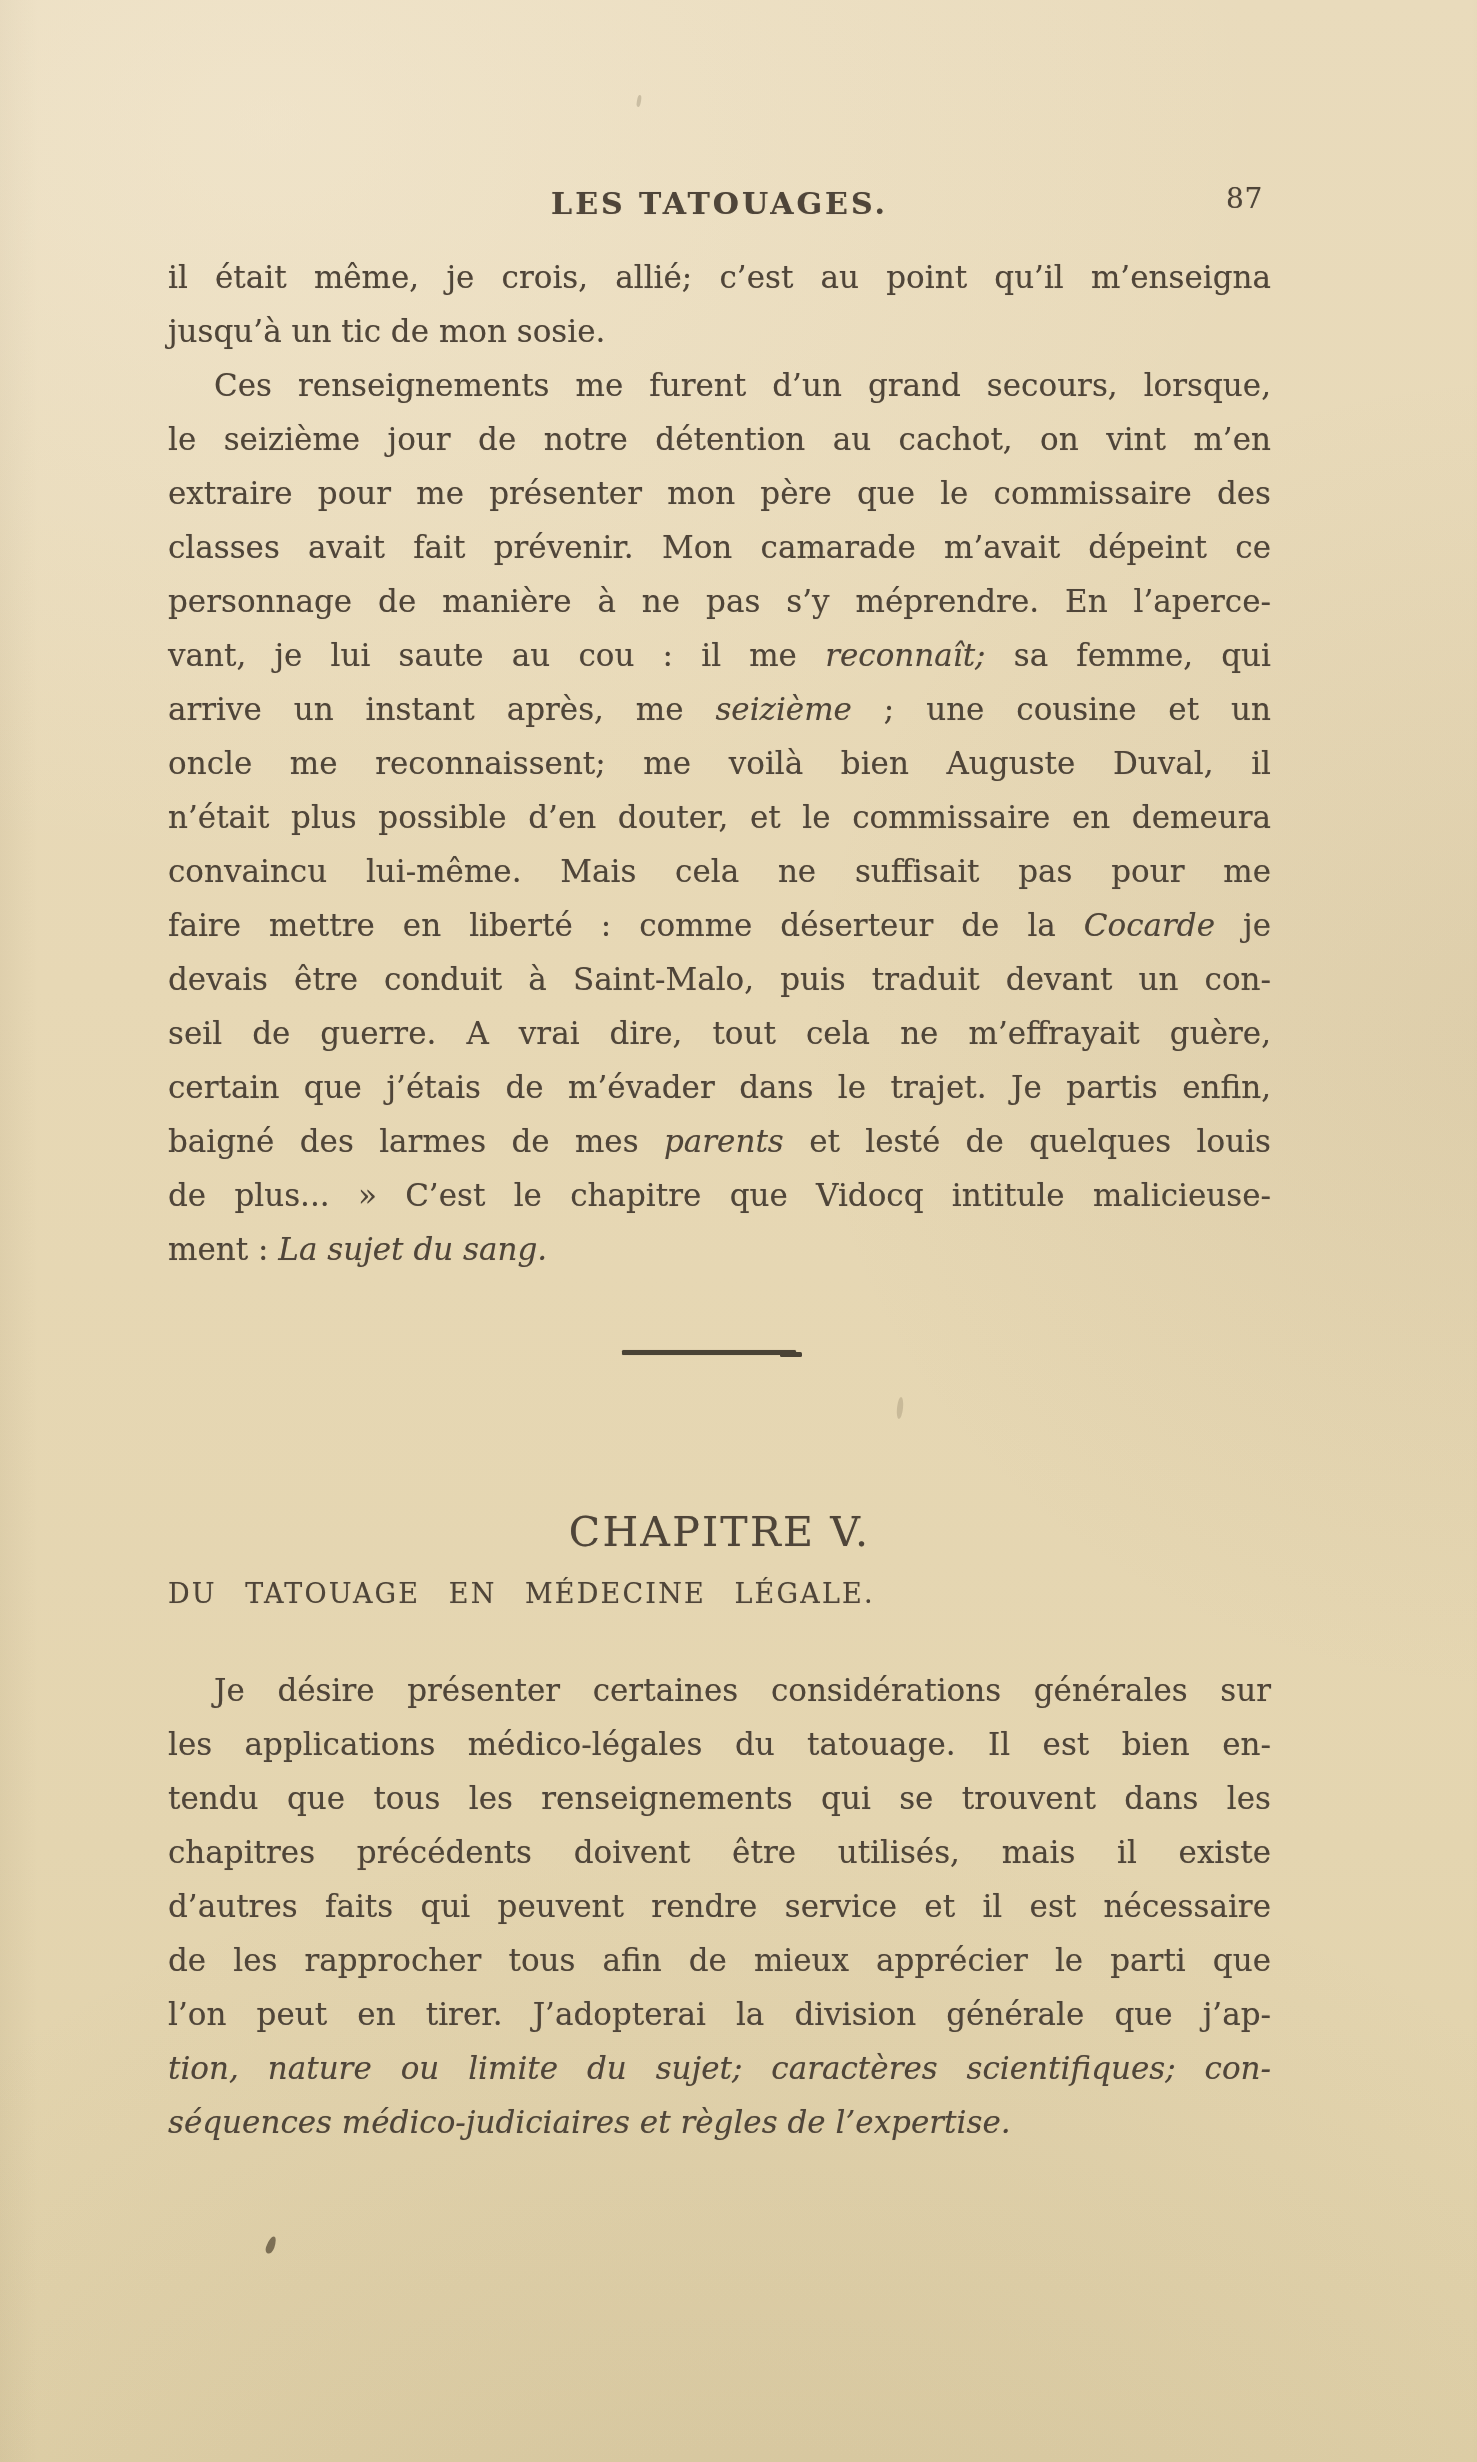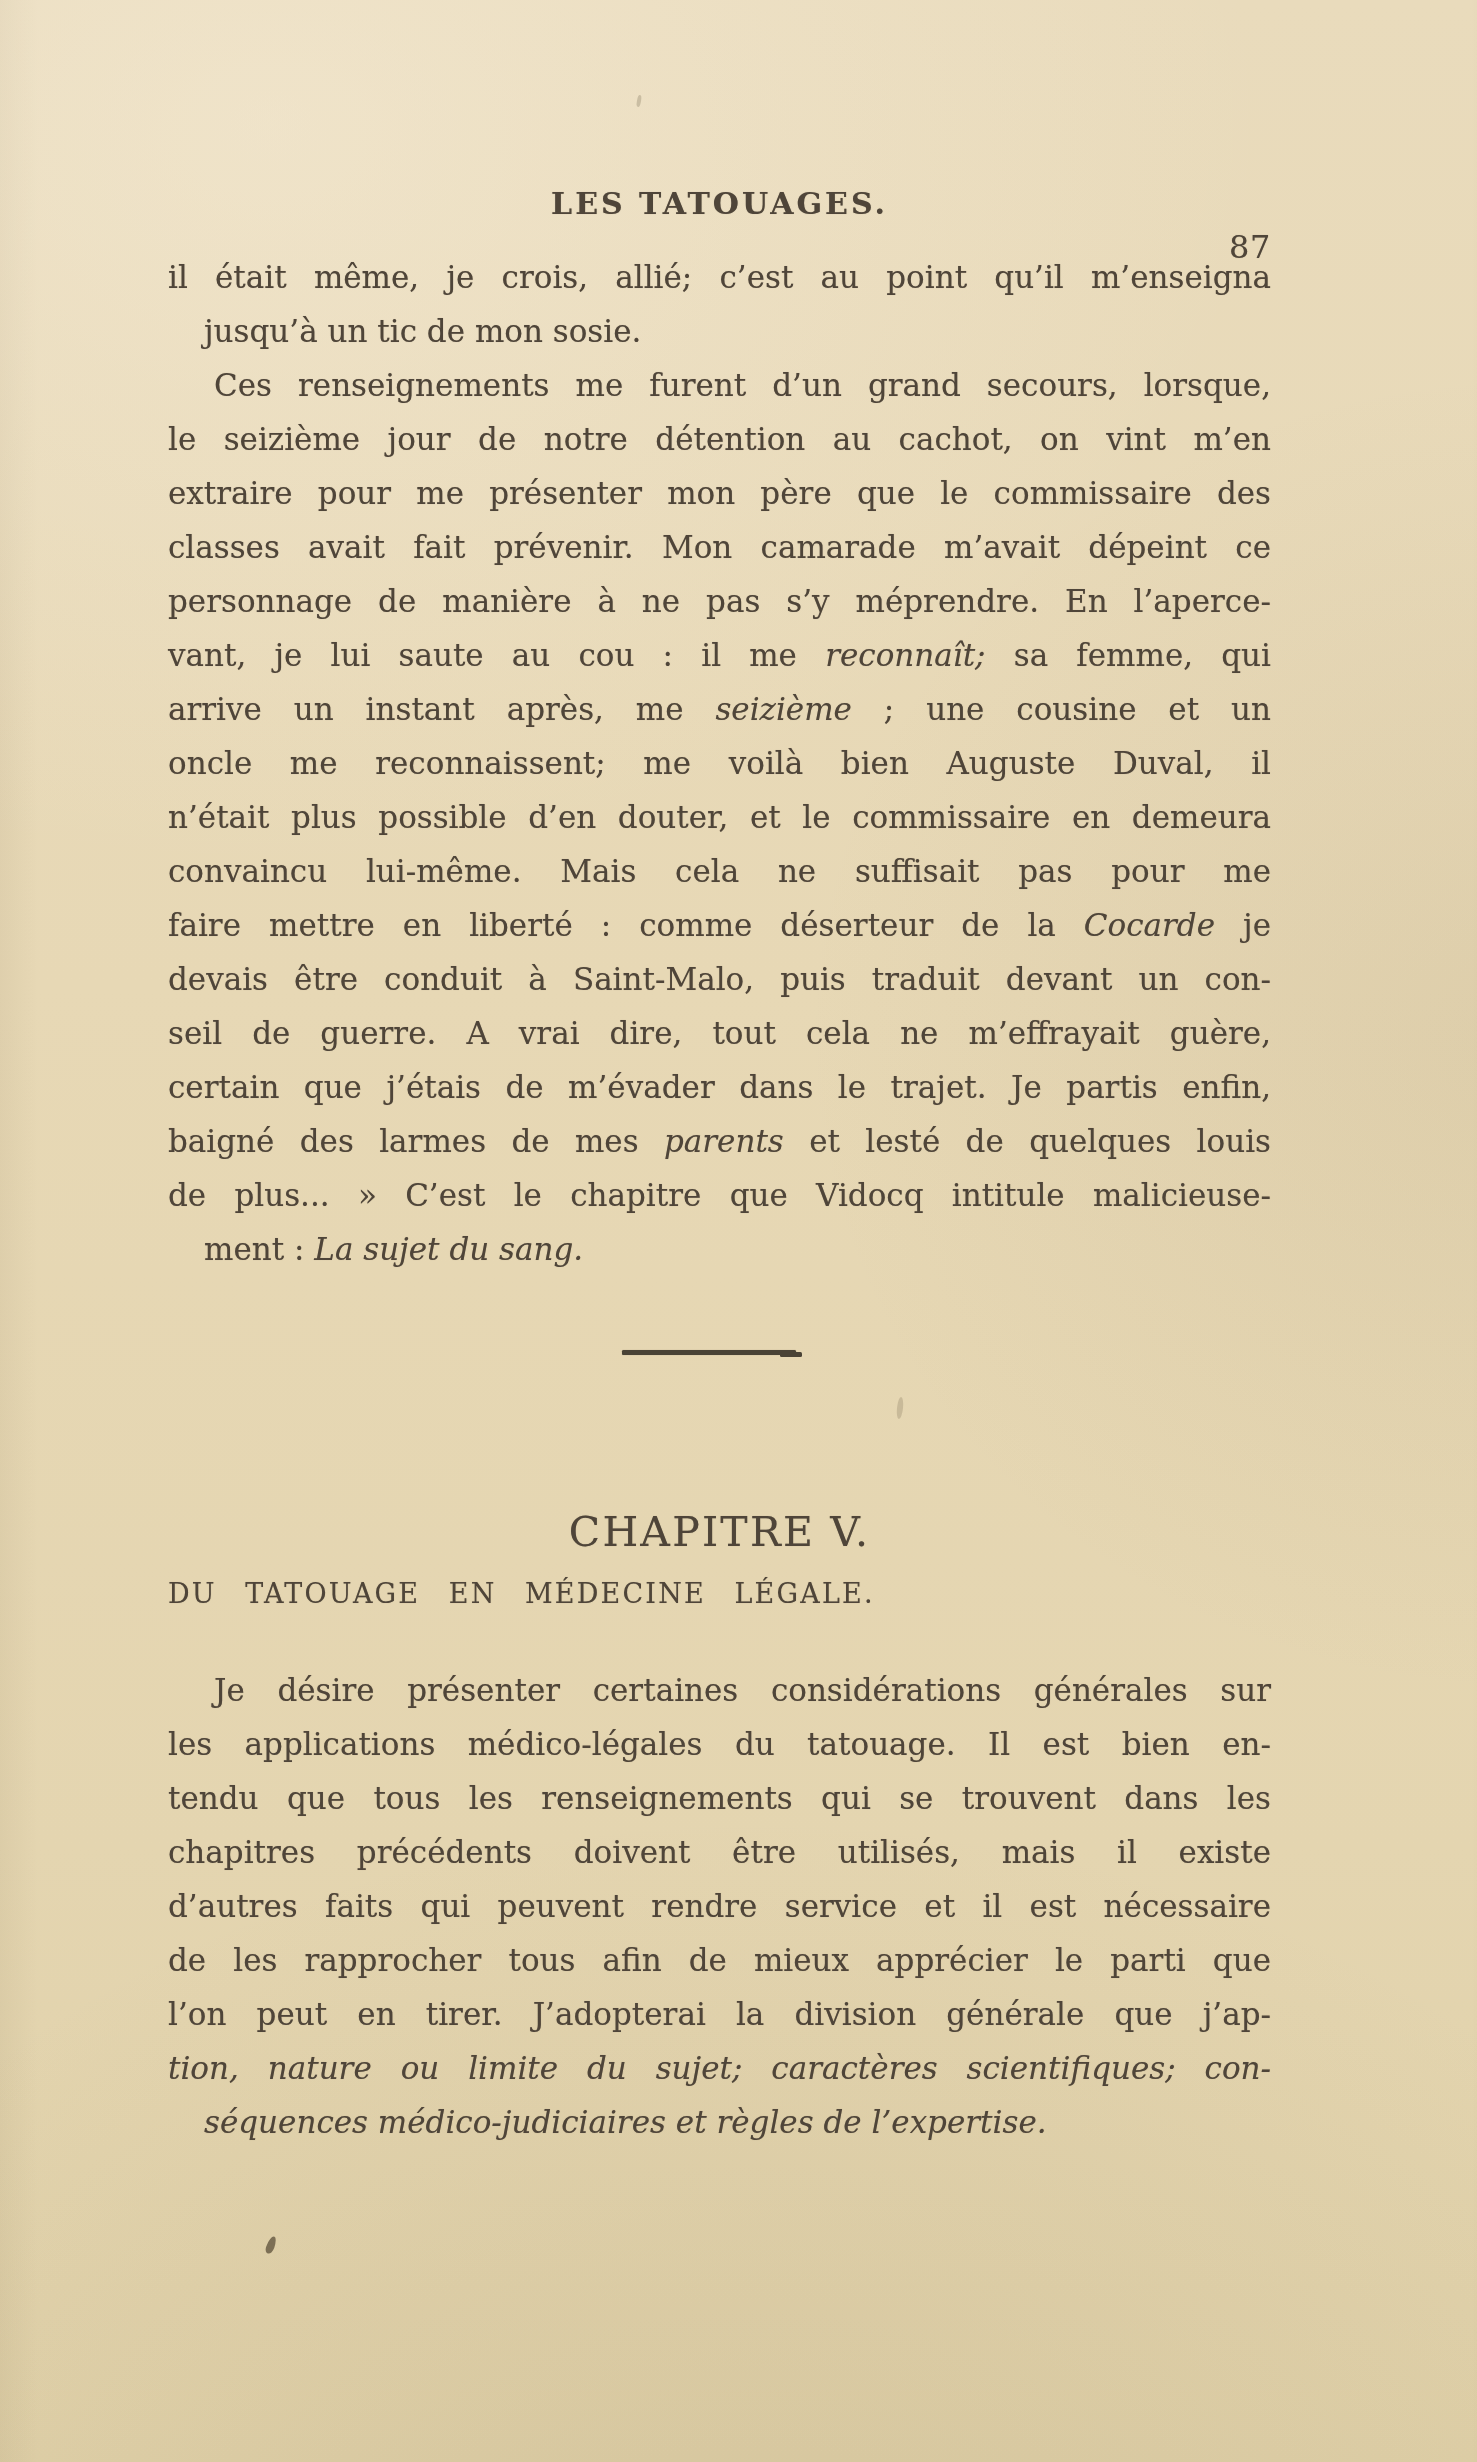--- a/index.html
+++ b/index.html
@@ -22,34 +22,33 @@
   .running-head{
     position:absolute;left:168px;top:186px;width:1103px;height:44px;
   }
   .running-title{
     position:absolute;left:0;right:0;text-align:center;
     font-size:30px;letter-spacing:3px;font-weight:bold;
     color:var(--ink,#4f4539);
     text-shadow:0 0 0.7px rgba(80,70,55,0.45);
   }
   .page-number{
-    position:absolute;right:0;top:-4.4px;
-    font-size:32px;letter-spacing:0.7px;
+    position:absolute;right:8px;top:-4.4px;
+    font-size:28px;letter-spacing:0.7px;
     text-shadow:0 0 0.7px rgba(80,70,55,0.45);
-    margin-top:46px;
   }
   .textblock{
     position:absolute;left:168px;width:1103px;
     font-size:31px;line-height:54px;
     text-shadow:0 0 0.7px rgba(80,70,55,0.40);
   }
   .block1{top:250px;}
   .block2{top:1663px;}
   .line{text-align:justify;text-align-last:justify;white-space:normal;}
-  .line.last{text-align-last:left;margin-left:36px;}
+  .line.last{text-align-last:left;}
   .line.indent{text-indent:46px;}
   .it{font-style:italic;}
   .divider{
     position:absolute;left:622px;top:1350px;width:174px;height:5.2px;
     background:#4a4336;border-radius:1.5px;
     box-shadow:0 0 0.7px rgba(74,67,54,0.8);
   }
   .divider:after{
     content:"";position:absolute;right:-5.9px;top:2.2px;width:22px;height:4.4px;
     background:#4a4336;border-radius:1.5px;

